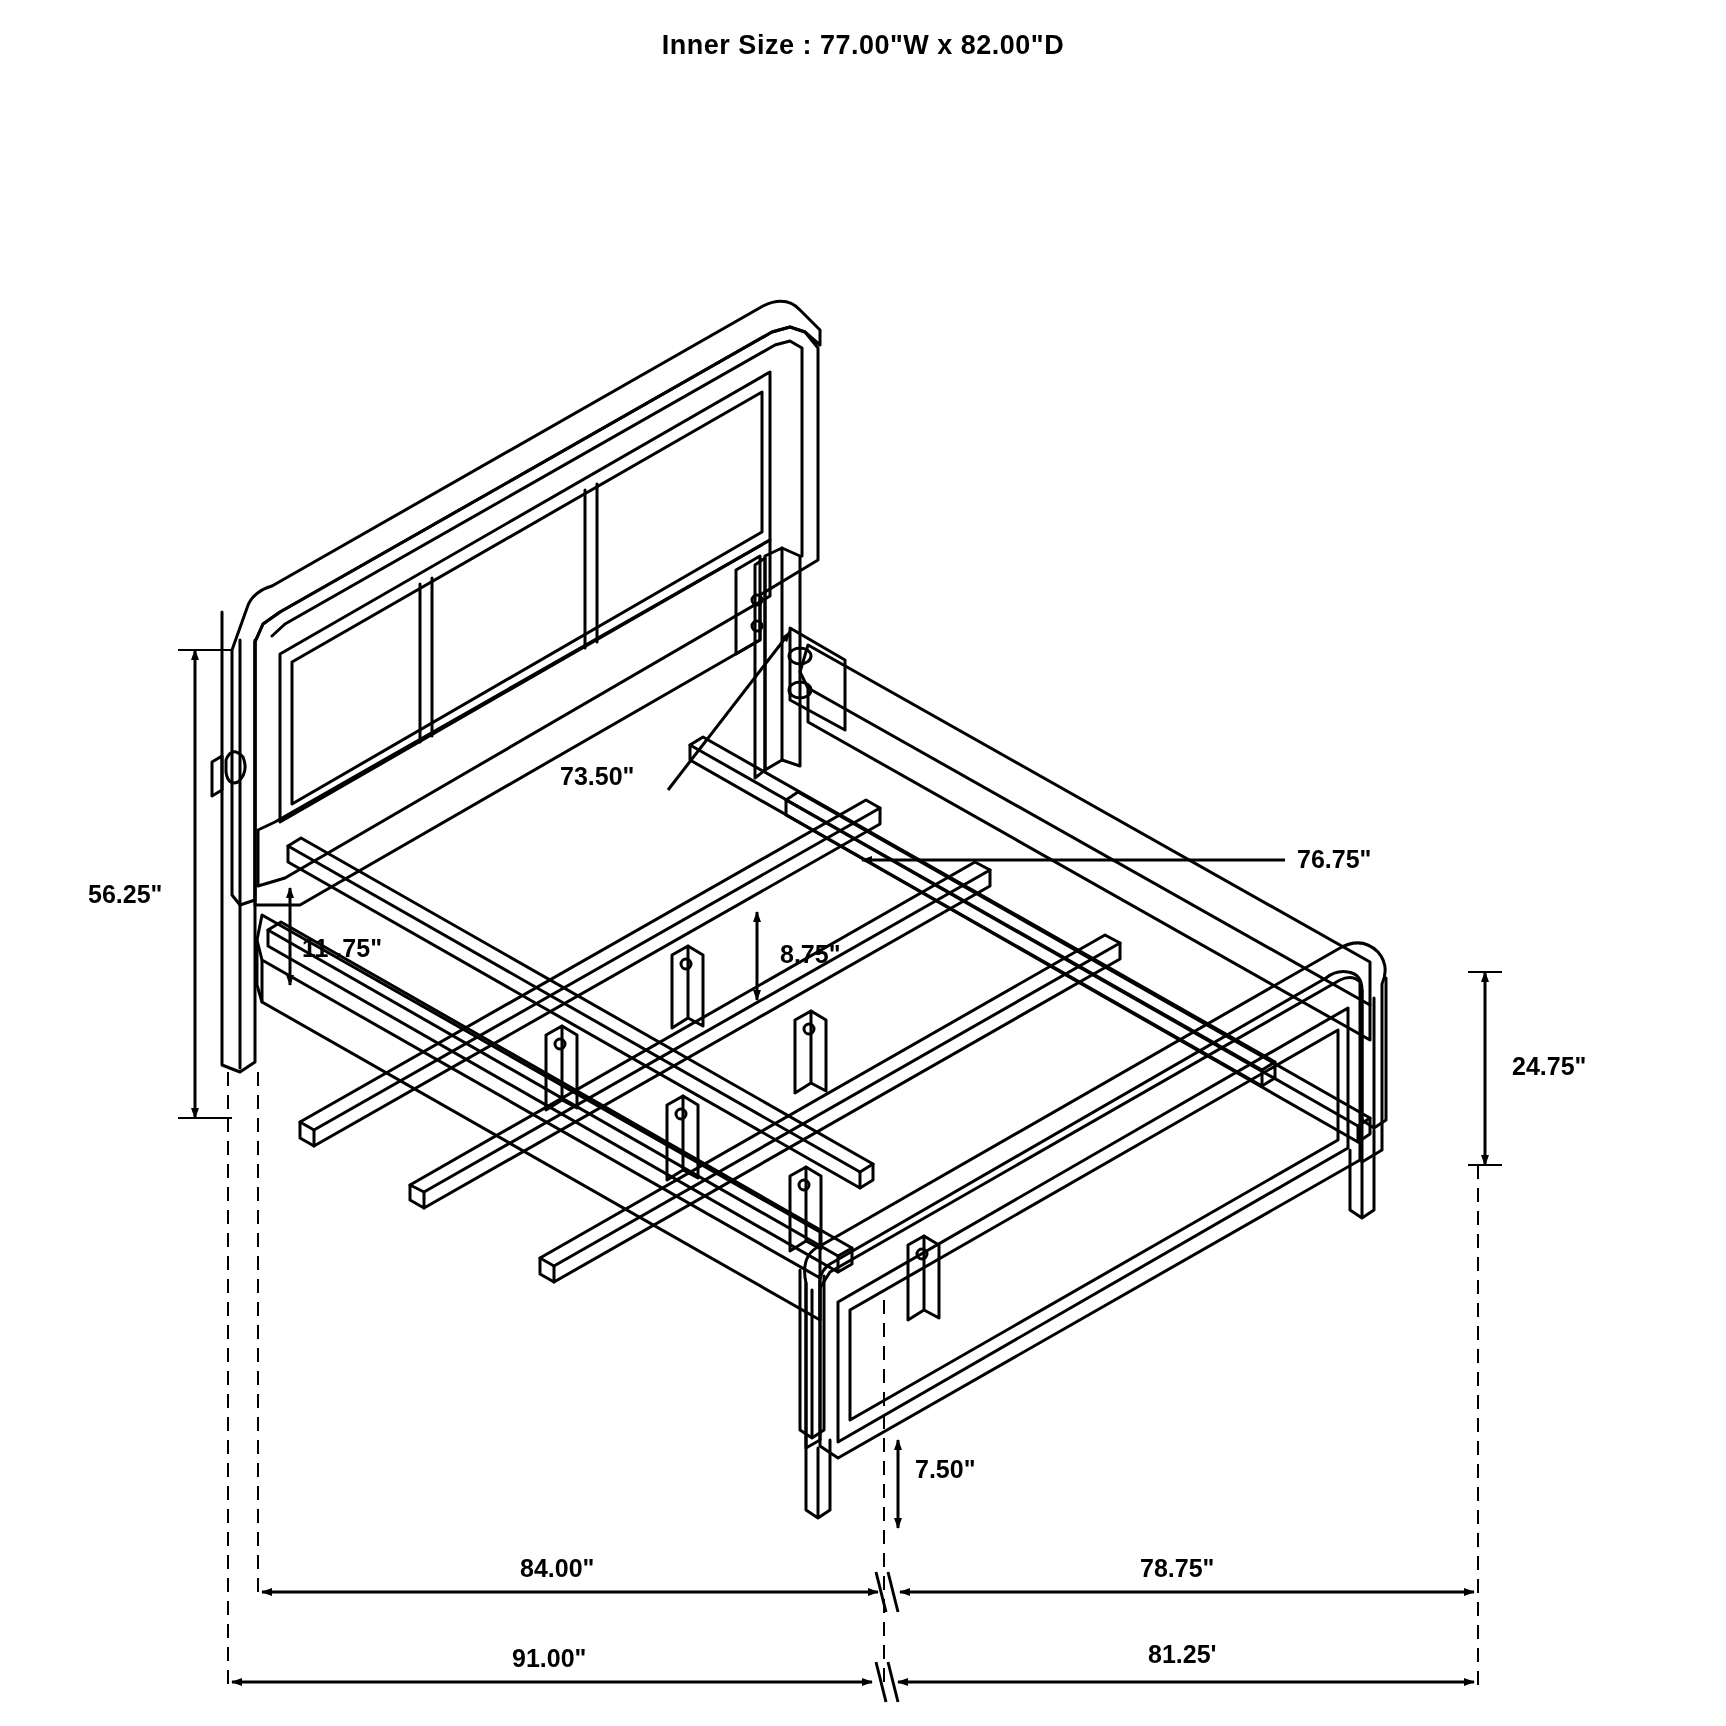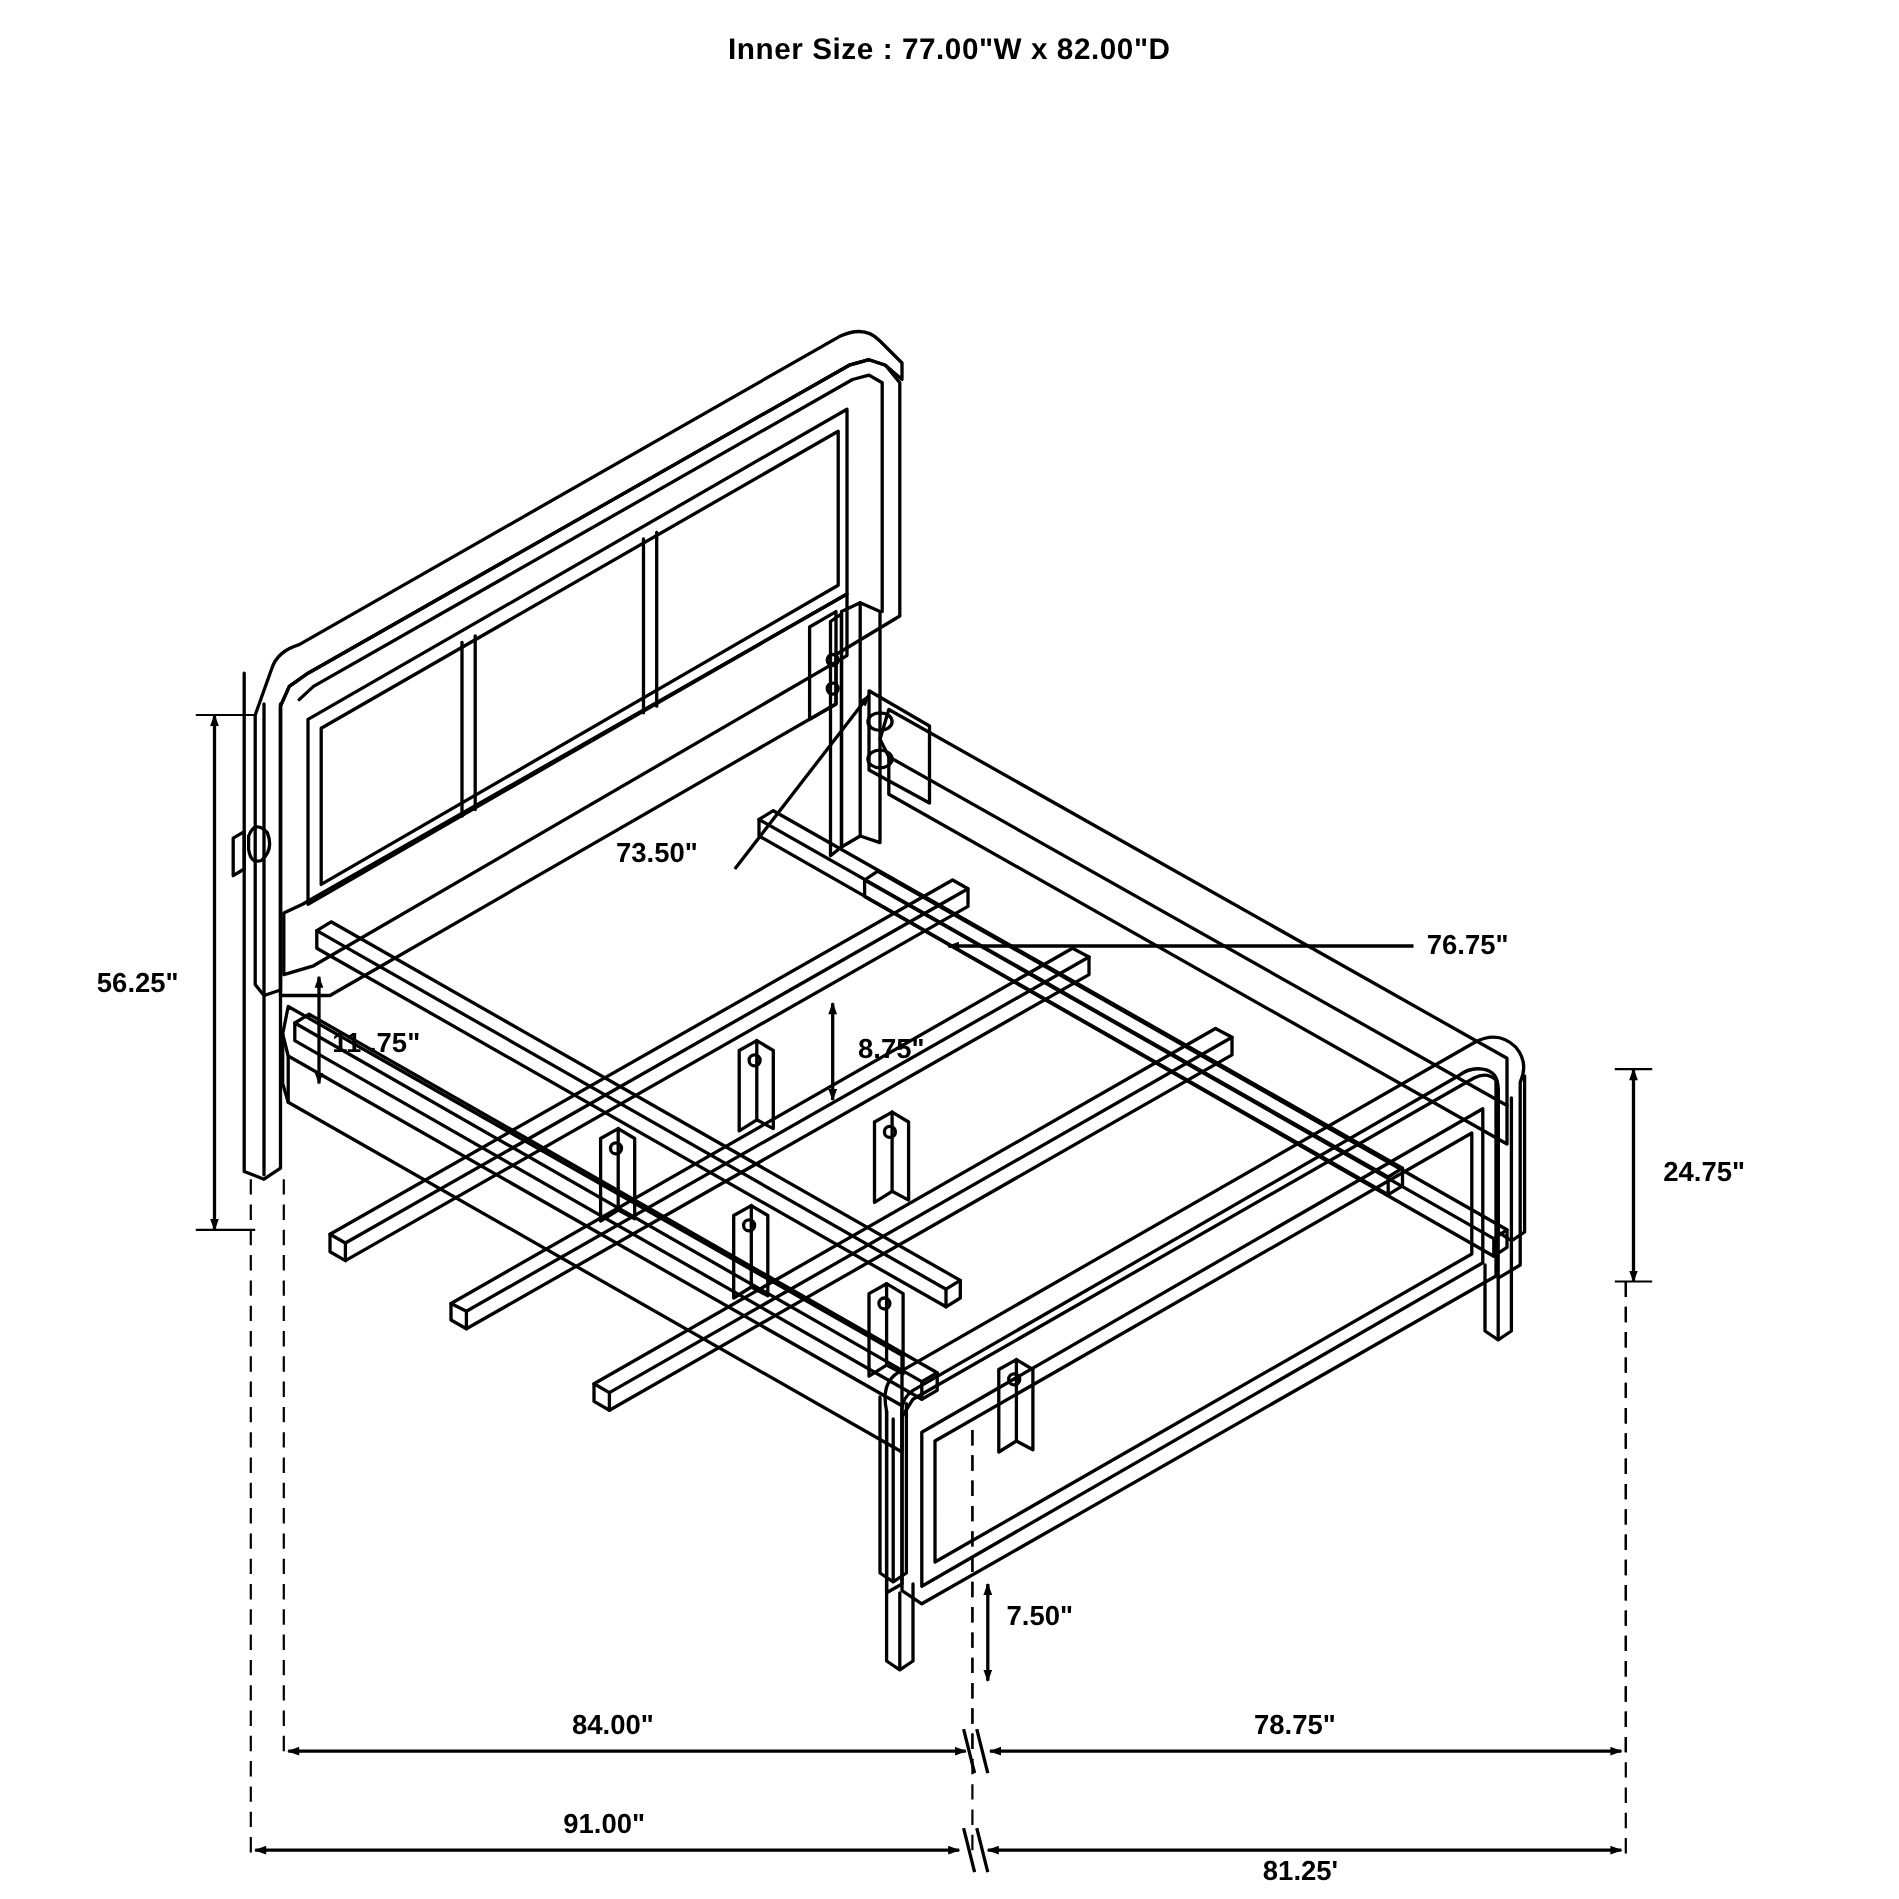--- a/index.html
+++ b/index.html
@@ -253,15 +253,15 @@
   <div class="dim-label" style="left:1512px; top:1052px;">24.75"</div>
 
   <div class="dim-label" style="left:915px; top:1455px;">7.50"</div>
 
   <div class="dim-label" style="left:520px; top:1554px;">84.00"</div>
 
   <div class="dim-label" style="left:1140px; top:1554px;">78.75"</div>
 
   <div class="dim-label" style="left:512px; top:1644px;">91.00"</div>
 
-  <div class="dim-label" style="left:1148px; top:1687px;text-align:right;">81.25'</div>
+  <div class="dim-label" style="left:1148px; top:1640px;text-align:right;">81.25'</div>
 
 </div>
 
 </body></html>

